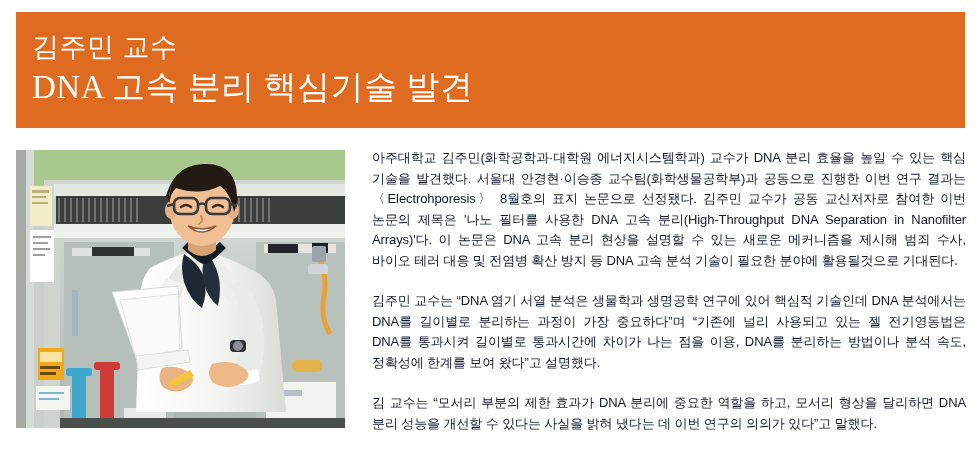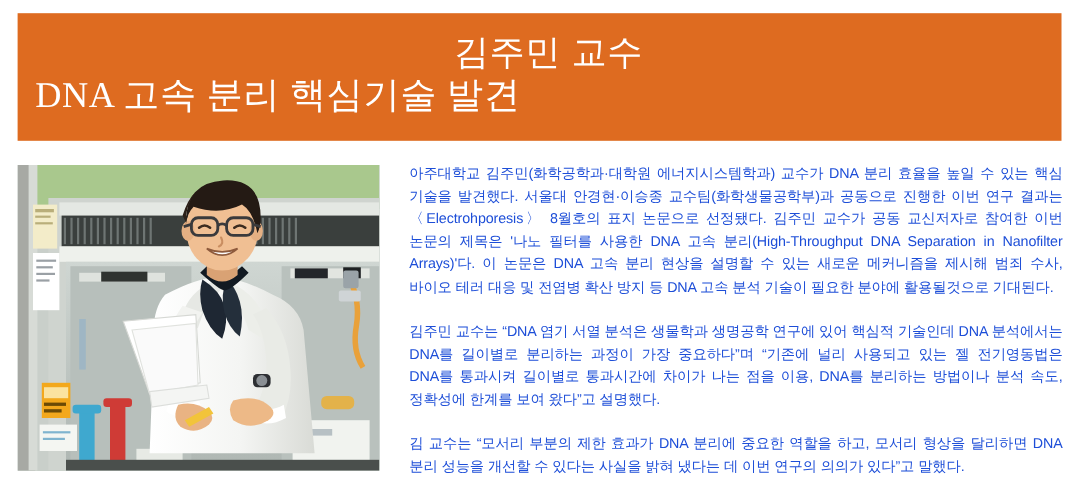--- a/index.html
+++ b/index.html
@@ -28,26 +28,25 @@
     left: 16px;
     top: 12px;
     width: 949px;
     height: 116px;
     background: #de6b20;
     box-sizing: border-box;
     padding: 16px 0 0 16px;
   }
   .banner-title-line1 {
     font-family: "Liberation Sans", "DejaVu Sans", sans-serif;
-    font-size: 32px;
+    font-size: 27px;
     line-height: 38px;
     color: #ffffff;
     letter-spacing: 0.5px;
     white-space: nowrap;
-    text-align: center;
   }
   .banner-title-line2 {
     font-family: "Liberation Serif", "DejaVu Serif", serif;
     font-size: 33px;
     line-height: 42px;
     color: #ffffff;
     letter-spacing: 0.5px;
     white-space: nowrap;
   }
 
@@ -72,21 +71,21 @@
     position: absolute;
     left: 372px;
     top: 148px;
     width: 594px;
   }
   .article p {
     margin: 0 0 20px 0;
     font-family: "Liberation Sans", "DejaVu Sans", sans-serif;
     font-size: 13px;
     line-height: 20.5px;
-    color: #1d4ed8;
+    color: #0f172a;
     text-align: justify;
     word-break: keep-all;
     letter-spacing: -0.1px;
   }
   .article p:last-child {
     margin-bottom: 0;
   }
 </style>
 </head>
 <body>

